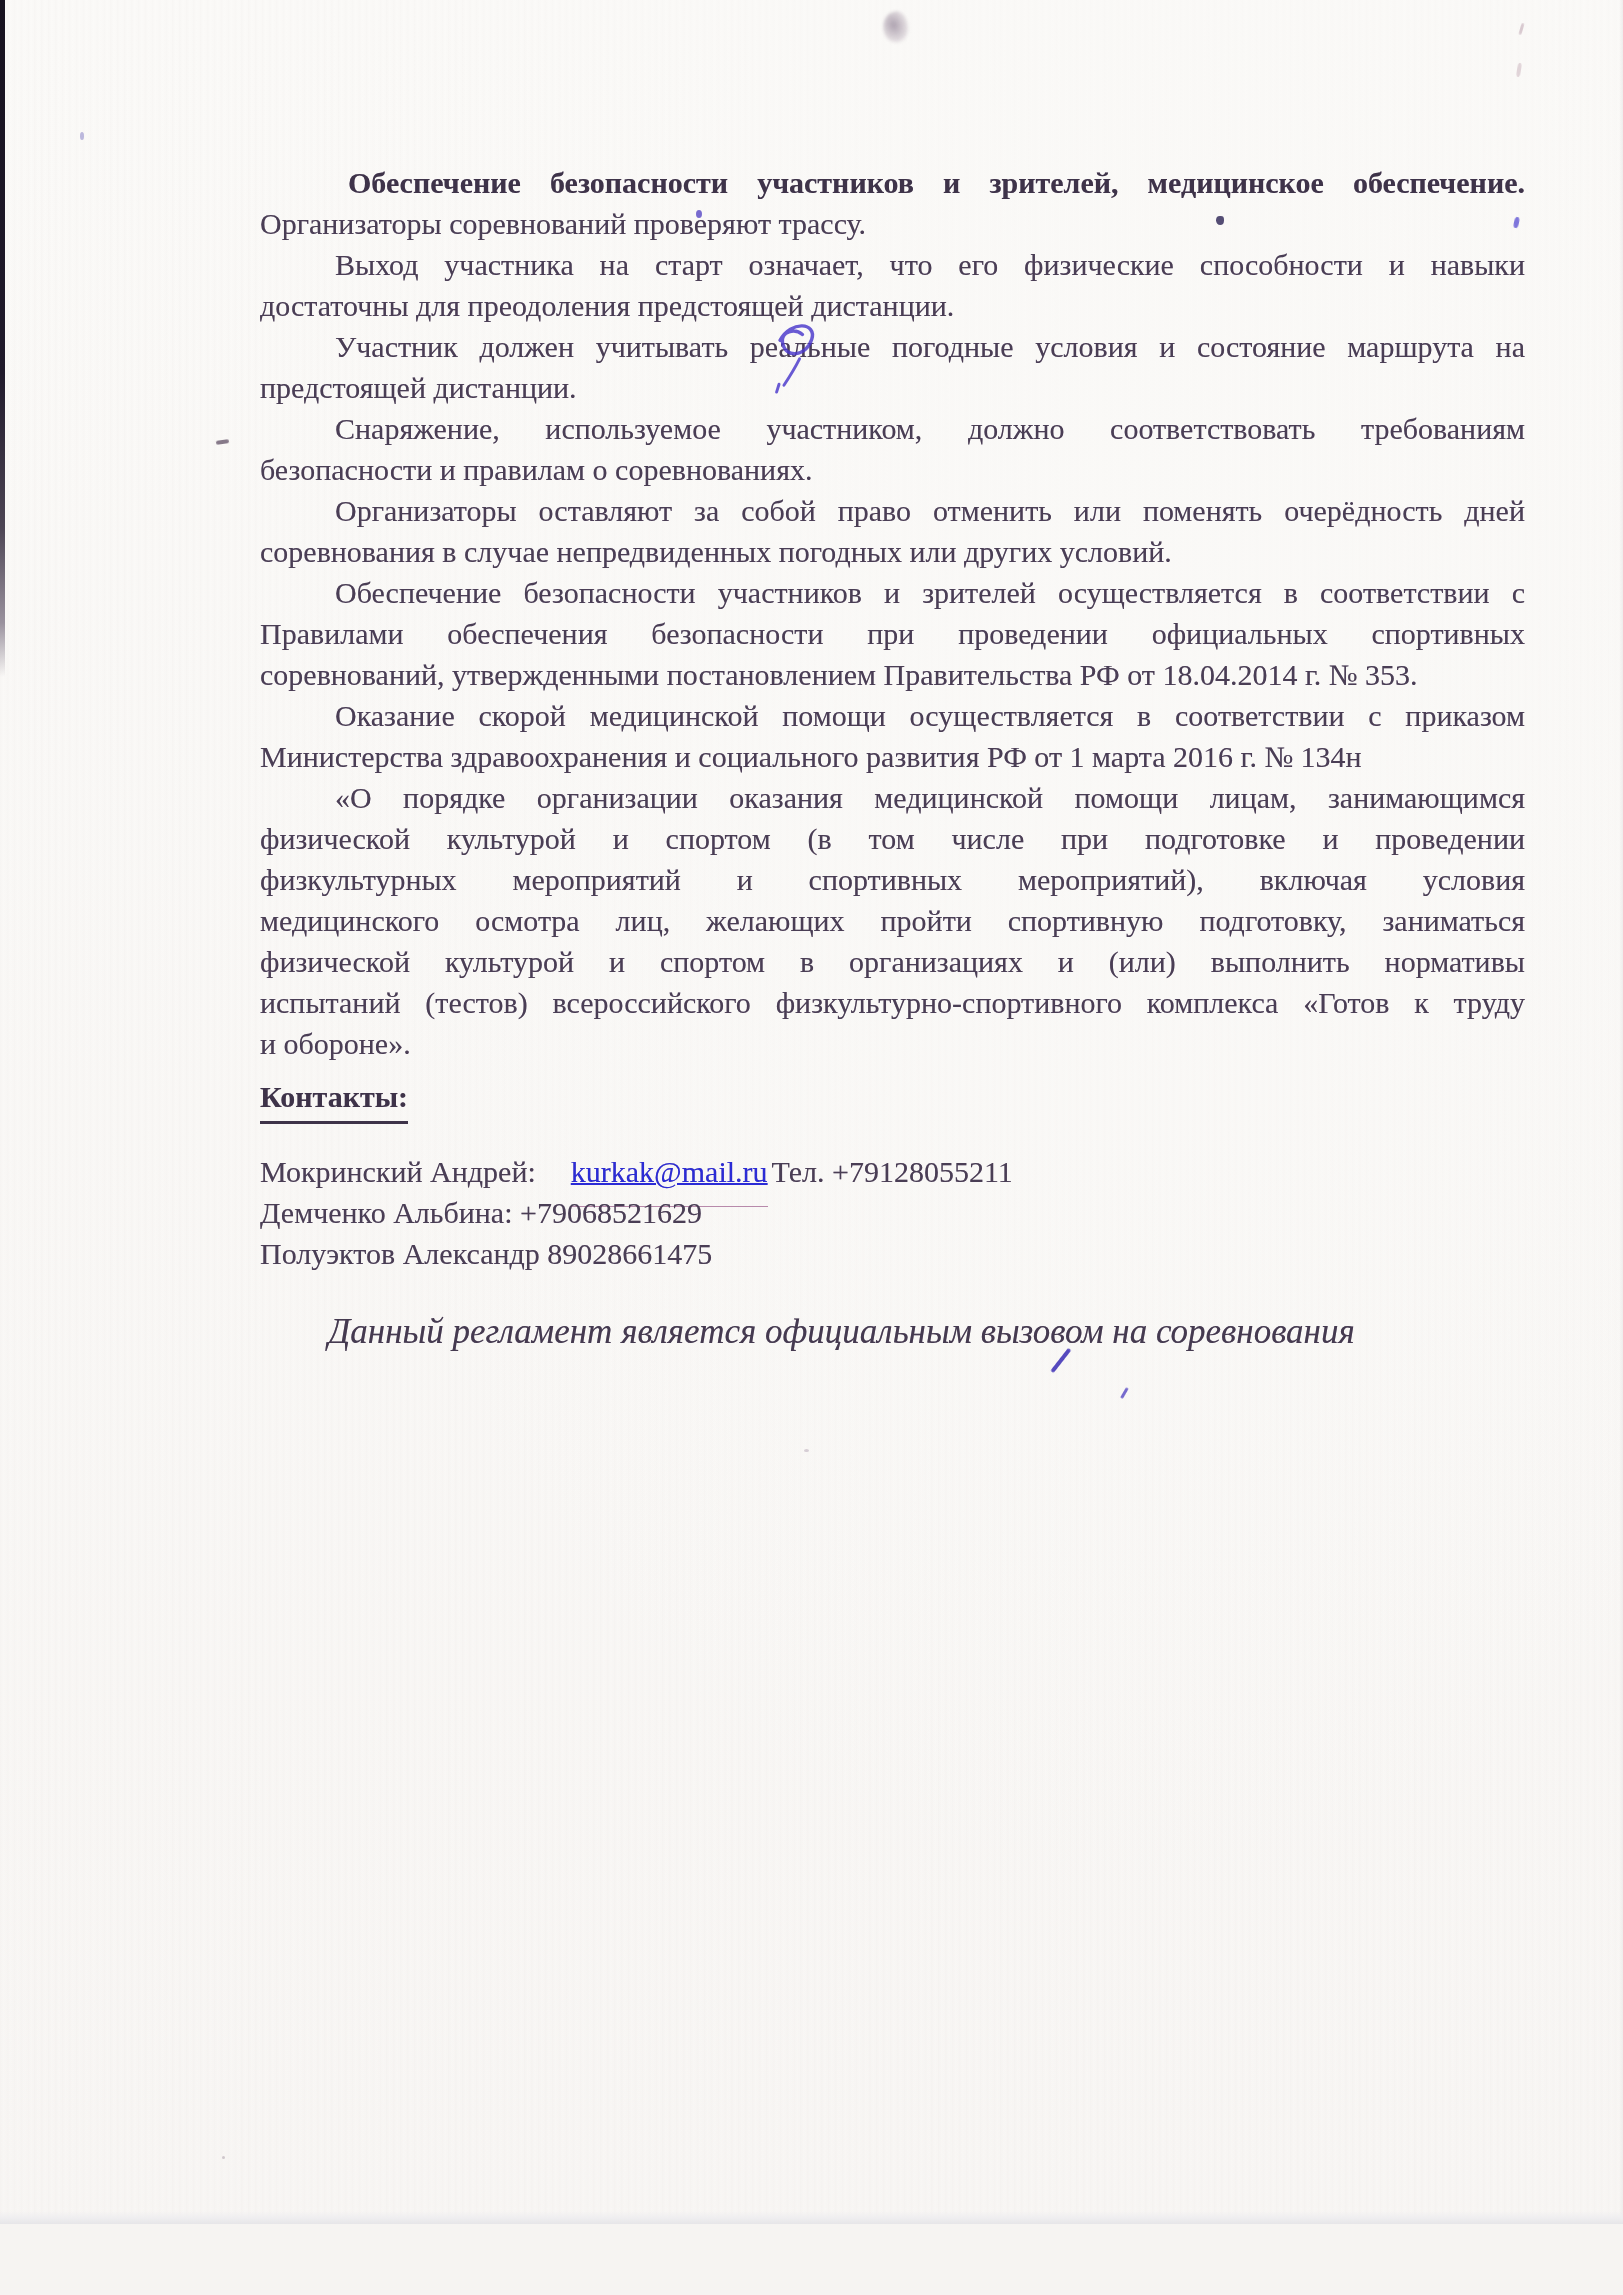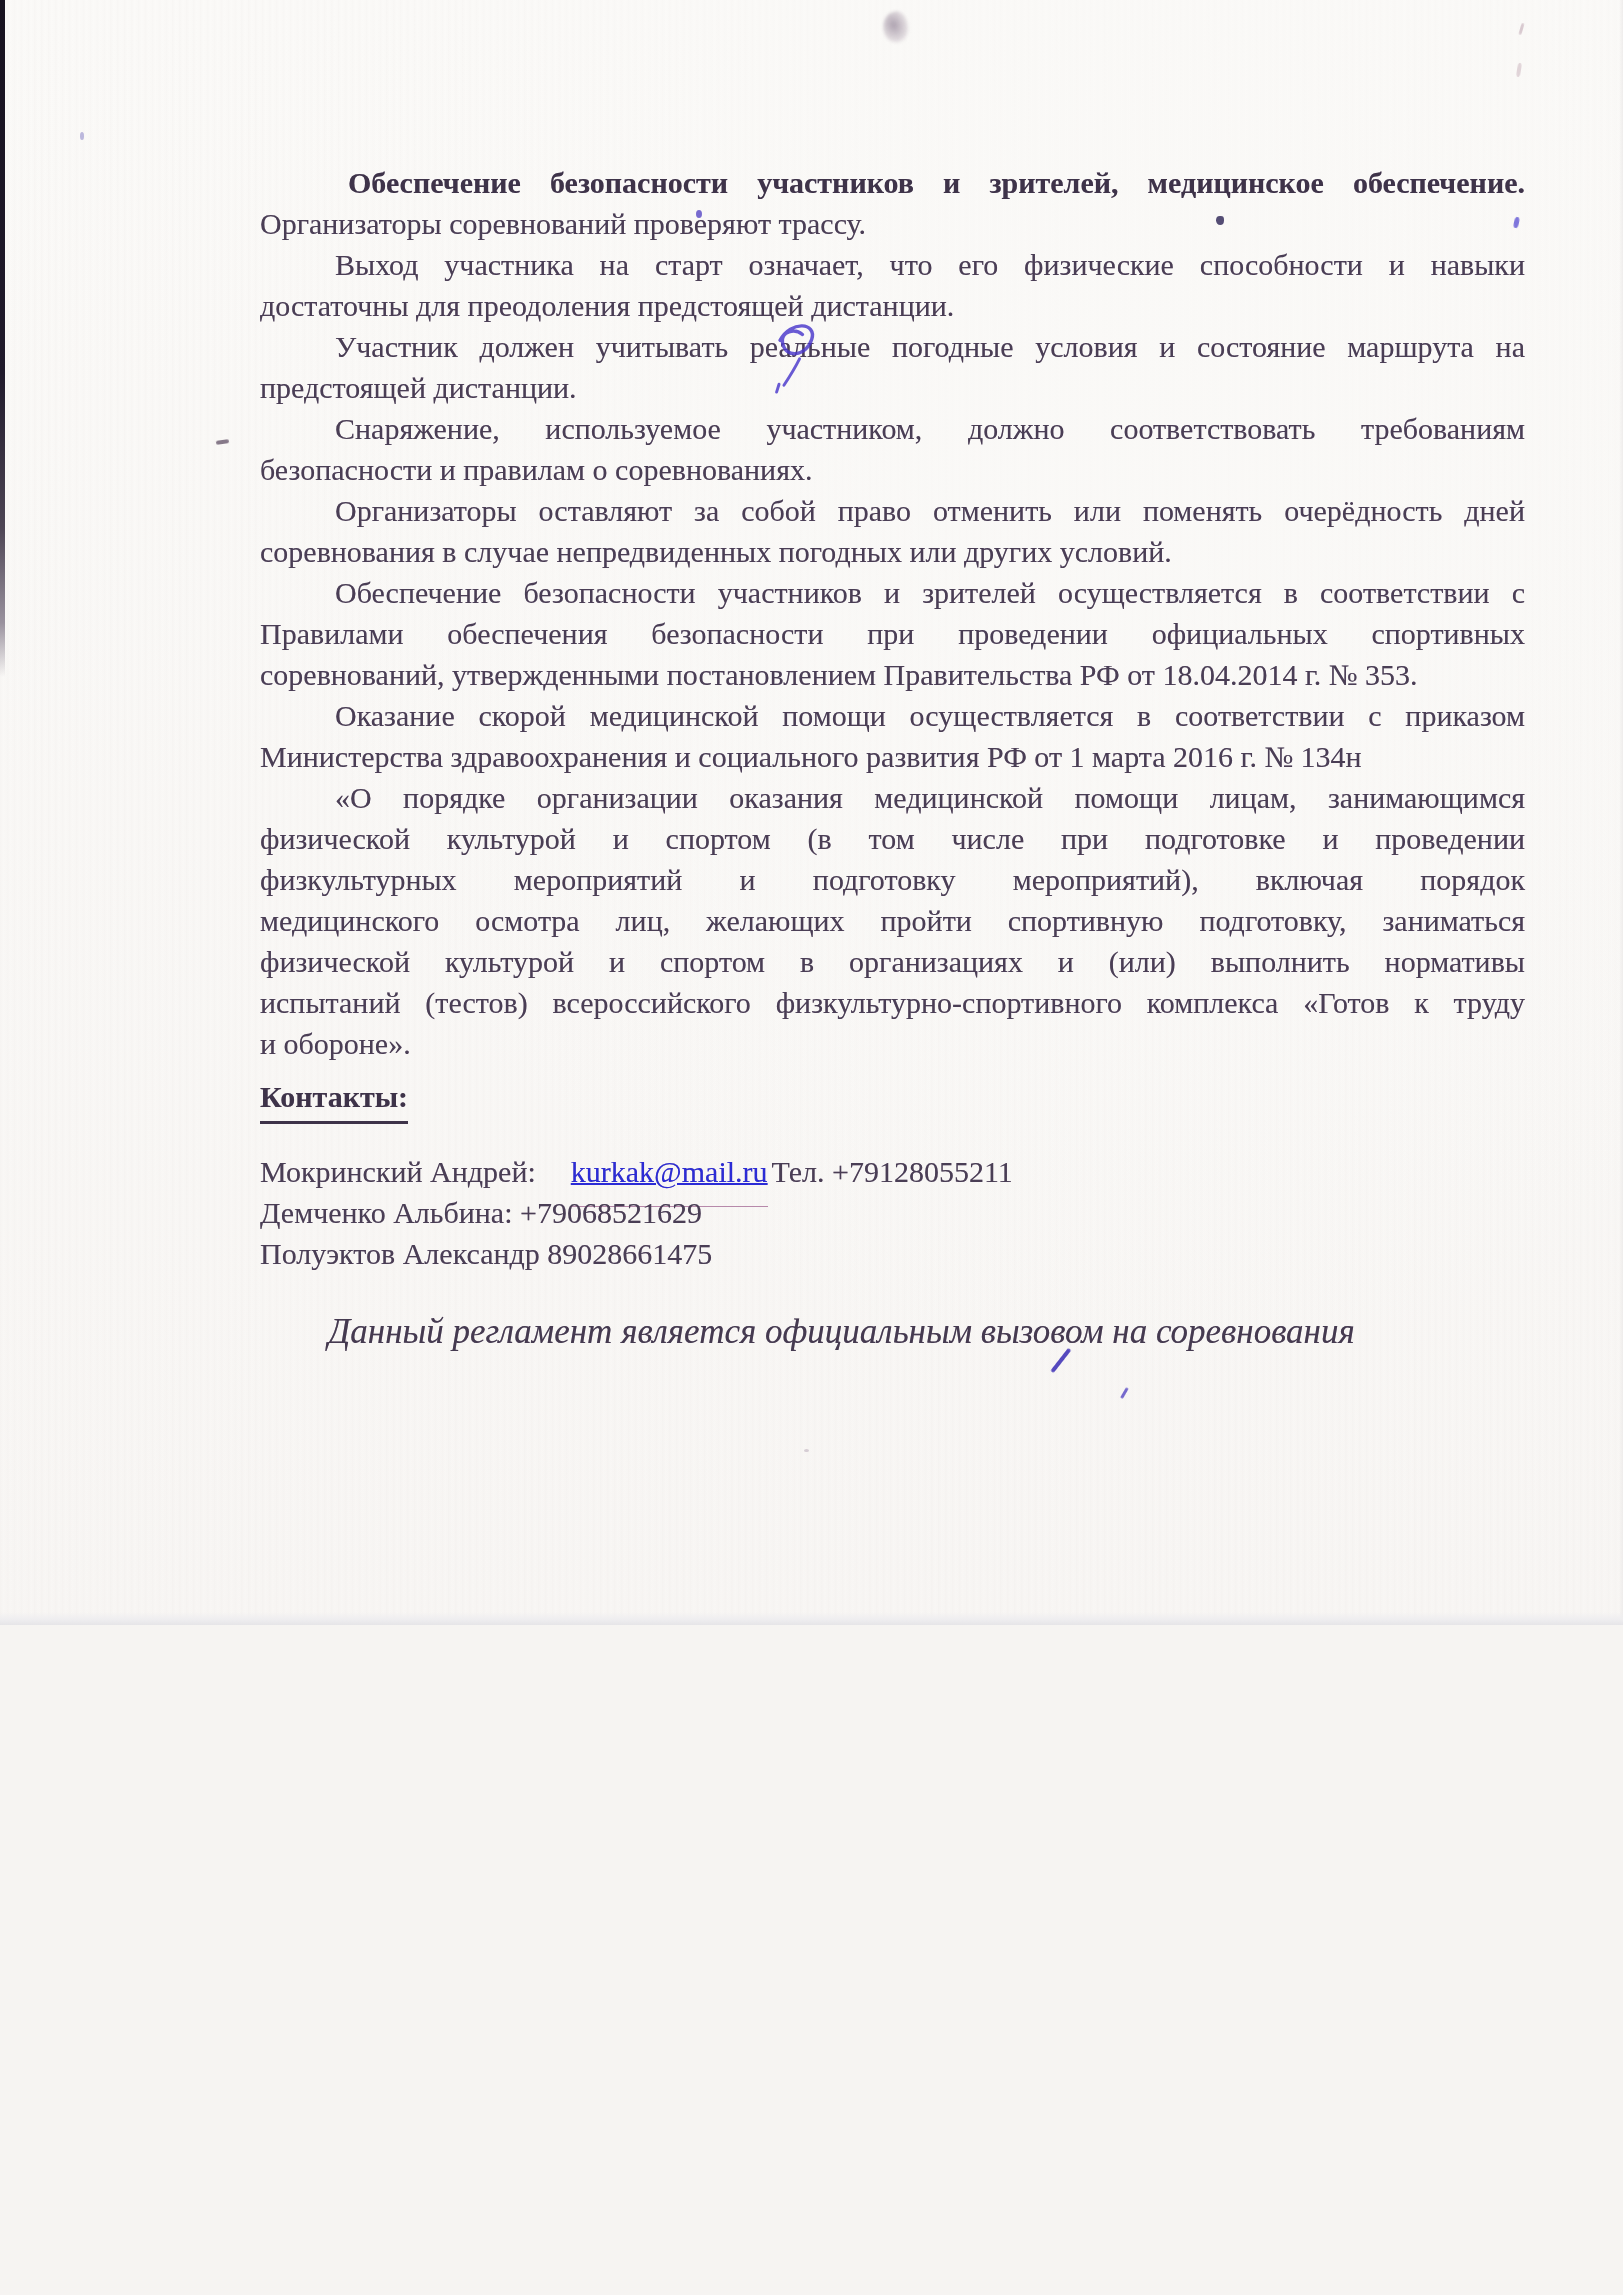--- a/index.html
+++ b/index.html
@@ -3,21 +3,21 @@
 <meta charset="utf-8">
 <style>
   html,body{margin:0;padding:0;}
   body{
     width:1623px;height:2295px;
     background:#f6f4f2;
     font-family:"Liberation Serif", serif;
   }
   .page{
     position:relative;
-    width:1623px;height:1625px;
+    width:1623px;height:2224px;
     overflow:hidden;
     background:
       radial-gradient(ellipse at 70% 20%, rgba(250,249,247,.9), rgba(0,0,0,0) 60%),
       repeating-linear-gradient(90deg, rgba(220,214,212,.10) 0px, rgba(255,255,255,0) 3.4px, rgba(231,226,224,.08) 6.9px),
       linear-gradient(#fbfaf8,#f8f6f4);
   }
   
   .edge-left{
     position:absolute;left:0;top:0;width:4.9px;height:677px;
     background:linear-gradient(to bottom,#17121f 0%,#201a2b 55%,#4d4554 78%,#9a929e 92%,rgba(160,152,164,0) 100%);
@@ -102,21 +102,21 @@
         <div class="line">безопасности и правилам о соревнованиях.</div>
         <div class="line j" style="text-indent: 75px;">Организаторы оставляют за собой право отменить или поменять очерёдность дней</div>
         <div class="line">соревнования в случае непредвиденных погодных или других условий.</div>
         <div class="line j" style="text-indent: 75px;">Обеспечение безопасности участников и зрителей осуществляется в соответствии с</div>
         <div class="line j">Правилами обеспечения безопасности при проведении официальных спортивных</div>
         <div class="line">соревнований, утвержденными постановлением Правительства РФ от 18.04.2014 г. № 353.</div>
         <div class="line j" style="text-indent: 75px;">Оказание скорой медицинской помощи осуществляется в соответствии с приказом</div>
         <div class="line">Министерства здравоохранения и социального развития РФ от 1 марта 2016 г. № 134н</div>
         <div class="line j" style="text-indent: 75px;">«О порядке организации оказания медицинской помощи лицам, занимающимся</div>
         <div class="line j">физической культурой и спортом (в том числе при подготовке и проведении</div>
-        <div class="line j">физкультурных мероприятий и подготовку мероприятий), включая порядок</div>
+        <div class="line j">физкультурных мероприятий и спортивных мероприятий), включая условия</div>
         <div class="line j">медицинского осмотра лиц, желающих пройти спортивную подготовку, заниматься</div>
         <div class="line j">физической культурой и спортом в организациях и (или) выполнить нормативы</div>
         <div class="line j">испытаний (тестов) всероссийского физкультурно-спортивного комплекса «Готов к труду</div>
         <div class="line">и обороне».</div>
       </div>
 
     <div class="line b contacts-heading">
       <span class="u">Контакты:</span>
     </div>
 

